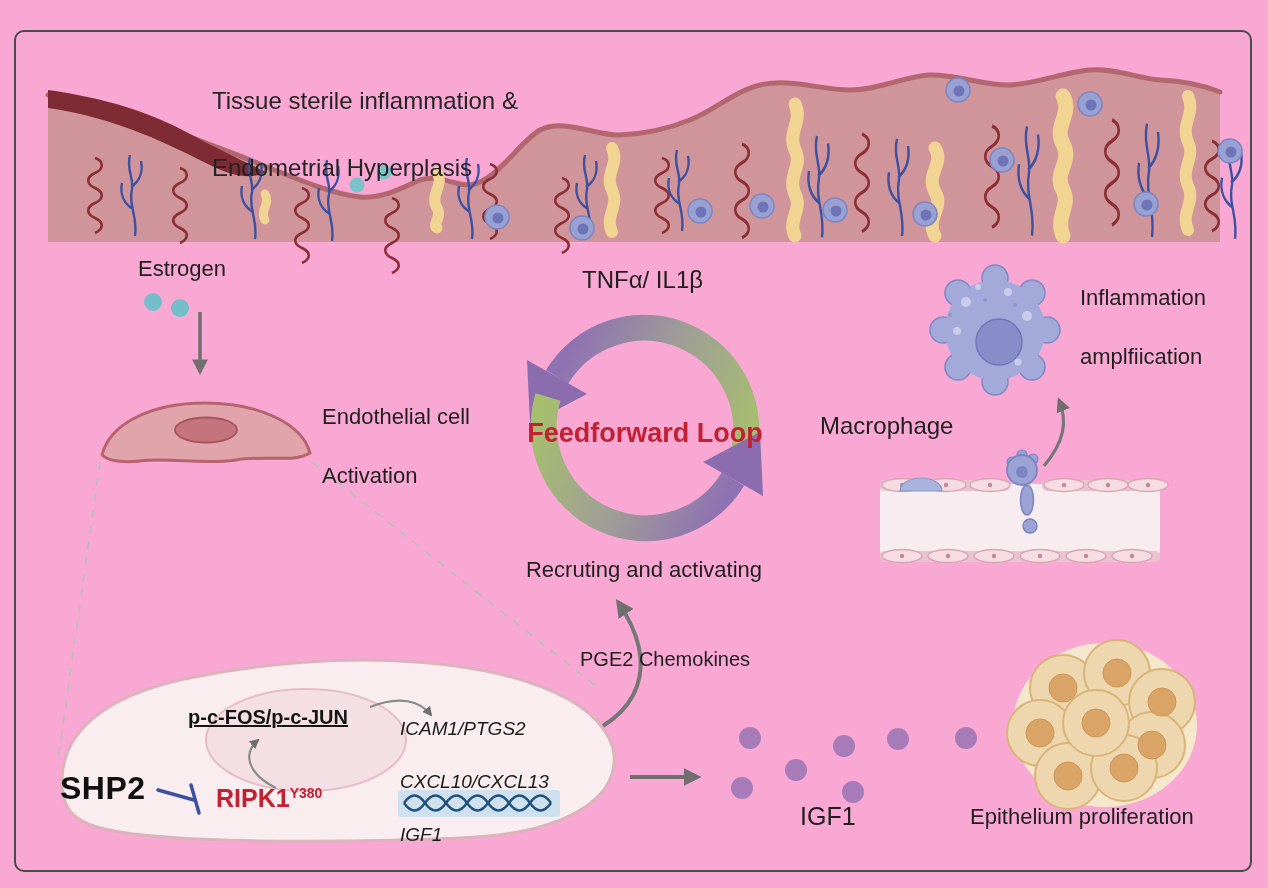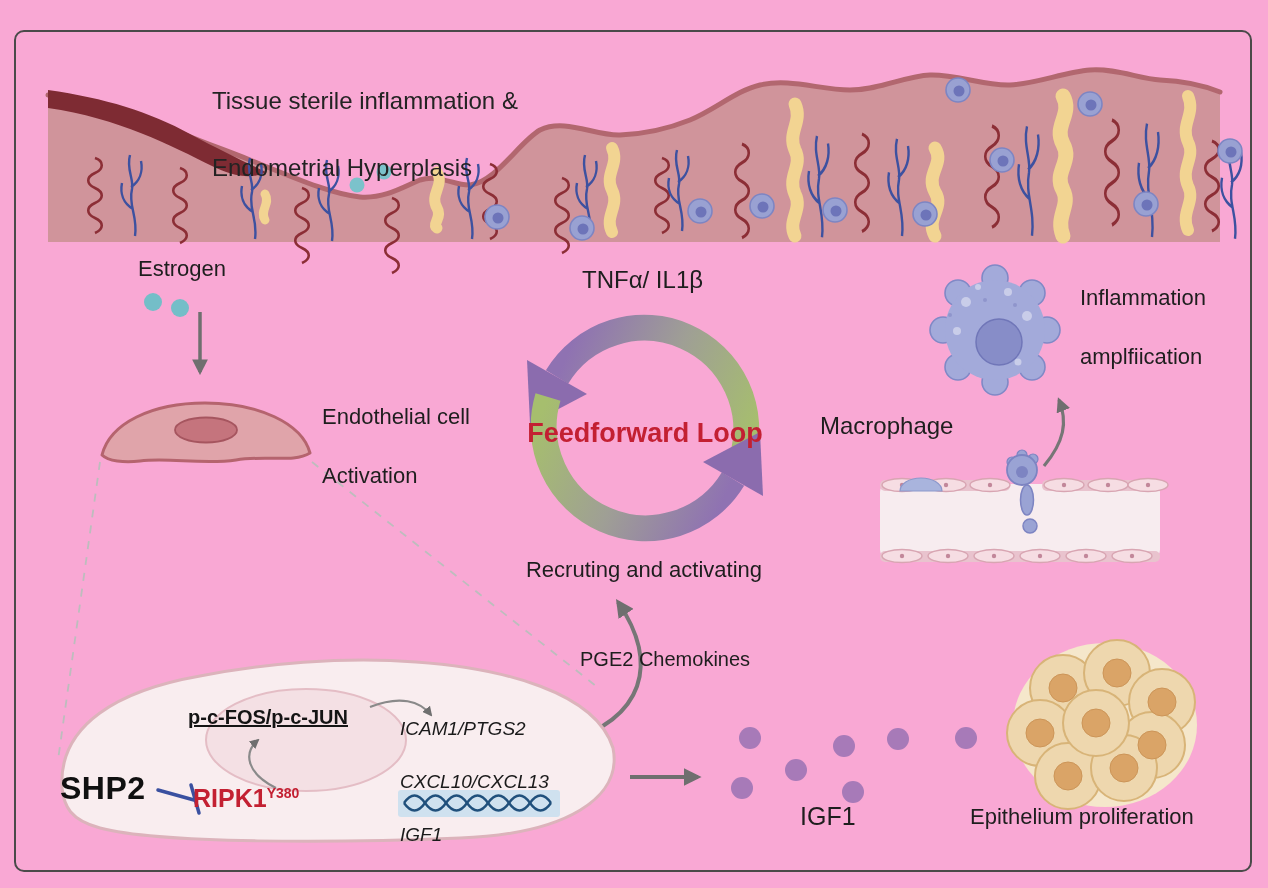--- a/index.html
+++ b/index.html
@@ -11,21 +11,21 @@
   .t-title{left:212px;top:84px;width:390px;font-size:24px;line-height:1.4;color:#232323;}
   .t-estrogen{left:138px;top:256px;font-size:22px;}
   .t-endo{left:322px;top:402px;font-size:22px;line-height:1.35;}
   .t-tnf{left:582px;top:266px;font-size:24px;}
   .t-loop{left:505px;top:418px;width:280px;text-align:center;font-size:27px;font-weight:bold;color:#c32032;}
   .t-recruit{left:488px;top:557px;width:312px;text-align:center;font-size:22px;}
   .t-macro{left:820px;top:412px;font-size:24px;}
   .t-inflam{left:1052px;top:283px;font-size:22px;line-height:1.35;margin-left:28px;}
   .t-pge2{left:580px;top:648px;font-size:20px;}
   .t-shp2{left:60px;top:770px;font-size:32px;font-weight:bold;color:#101010;letter-spacing:.5px;}
-  .t-ripk1{left:193px;top:784px;font-size:25px;font-weight:bold;color:#c32032;}
+  .t-ripk1{left:216px;top:784px;font-size:25px;font-weight:bold;color:#c32032;}
   .t-ripk1 sup{font-size:14px;}
   .t-ap1{left:188px;top:706px;font-size:20px;font-weight:bold;color:#141414;text-decoration:underline;}
   .t-genes{left:400px;top:716px;font-size:19px;font-style:italic;line-height:1.4;color:#1a1a1a;}
   .t-igf1{left:800px;top:802px;font-size:25px;}
   .t-epi{left:942px;top:804px;font-size:22px;margin-left:28px;}
 </style>
 </head>
 <body>
 
 <div id="stage">

